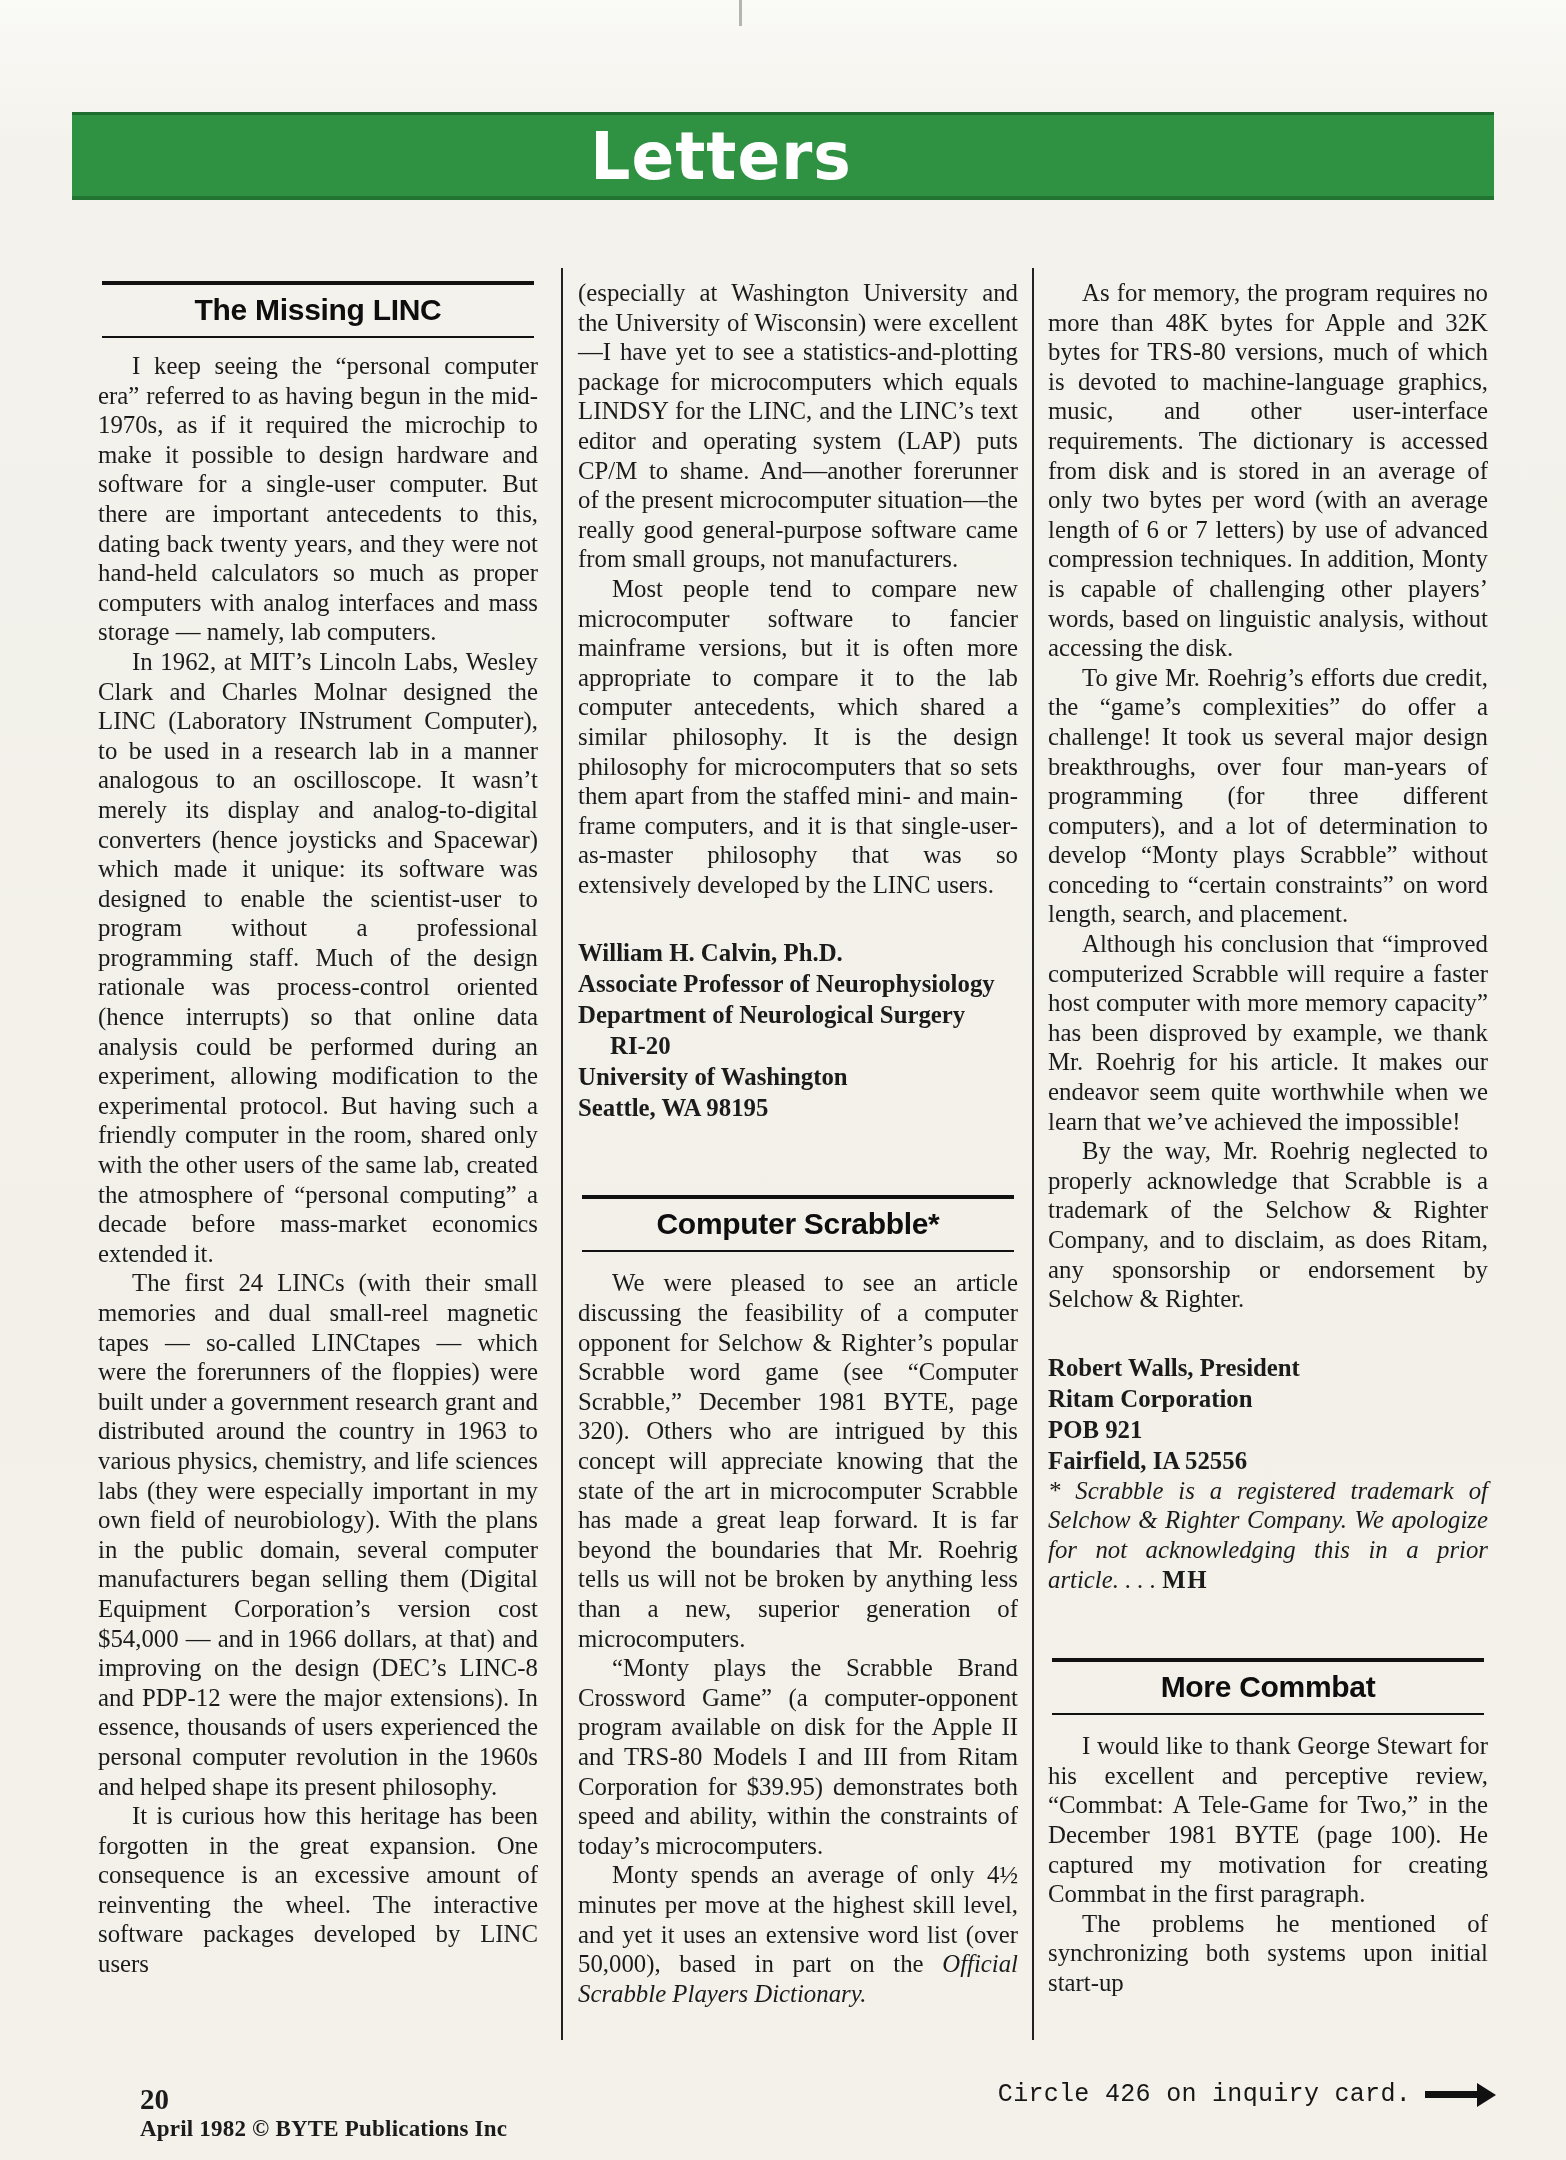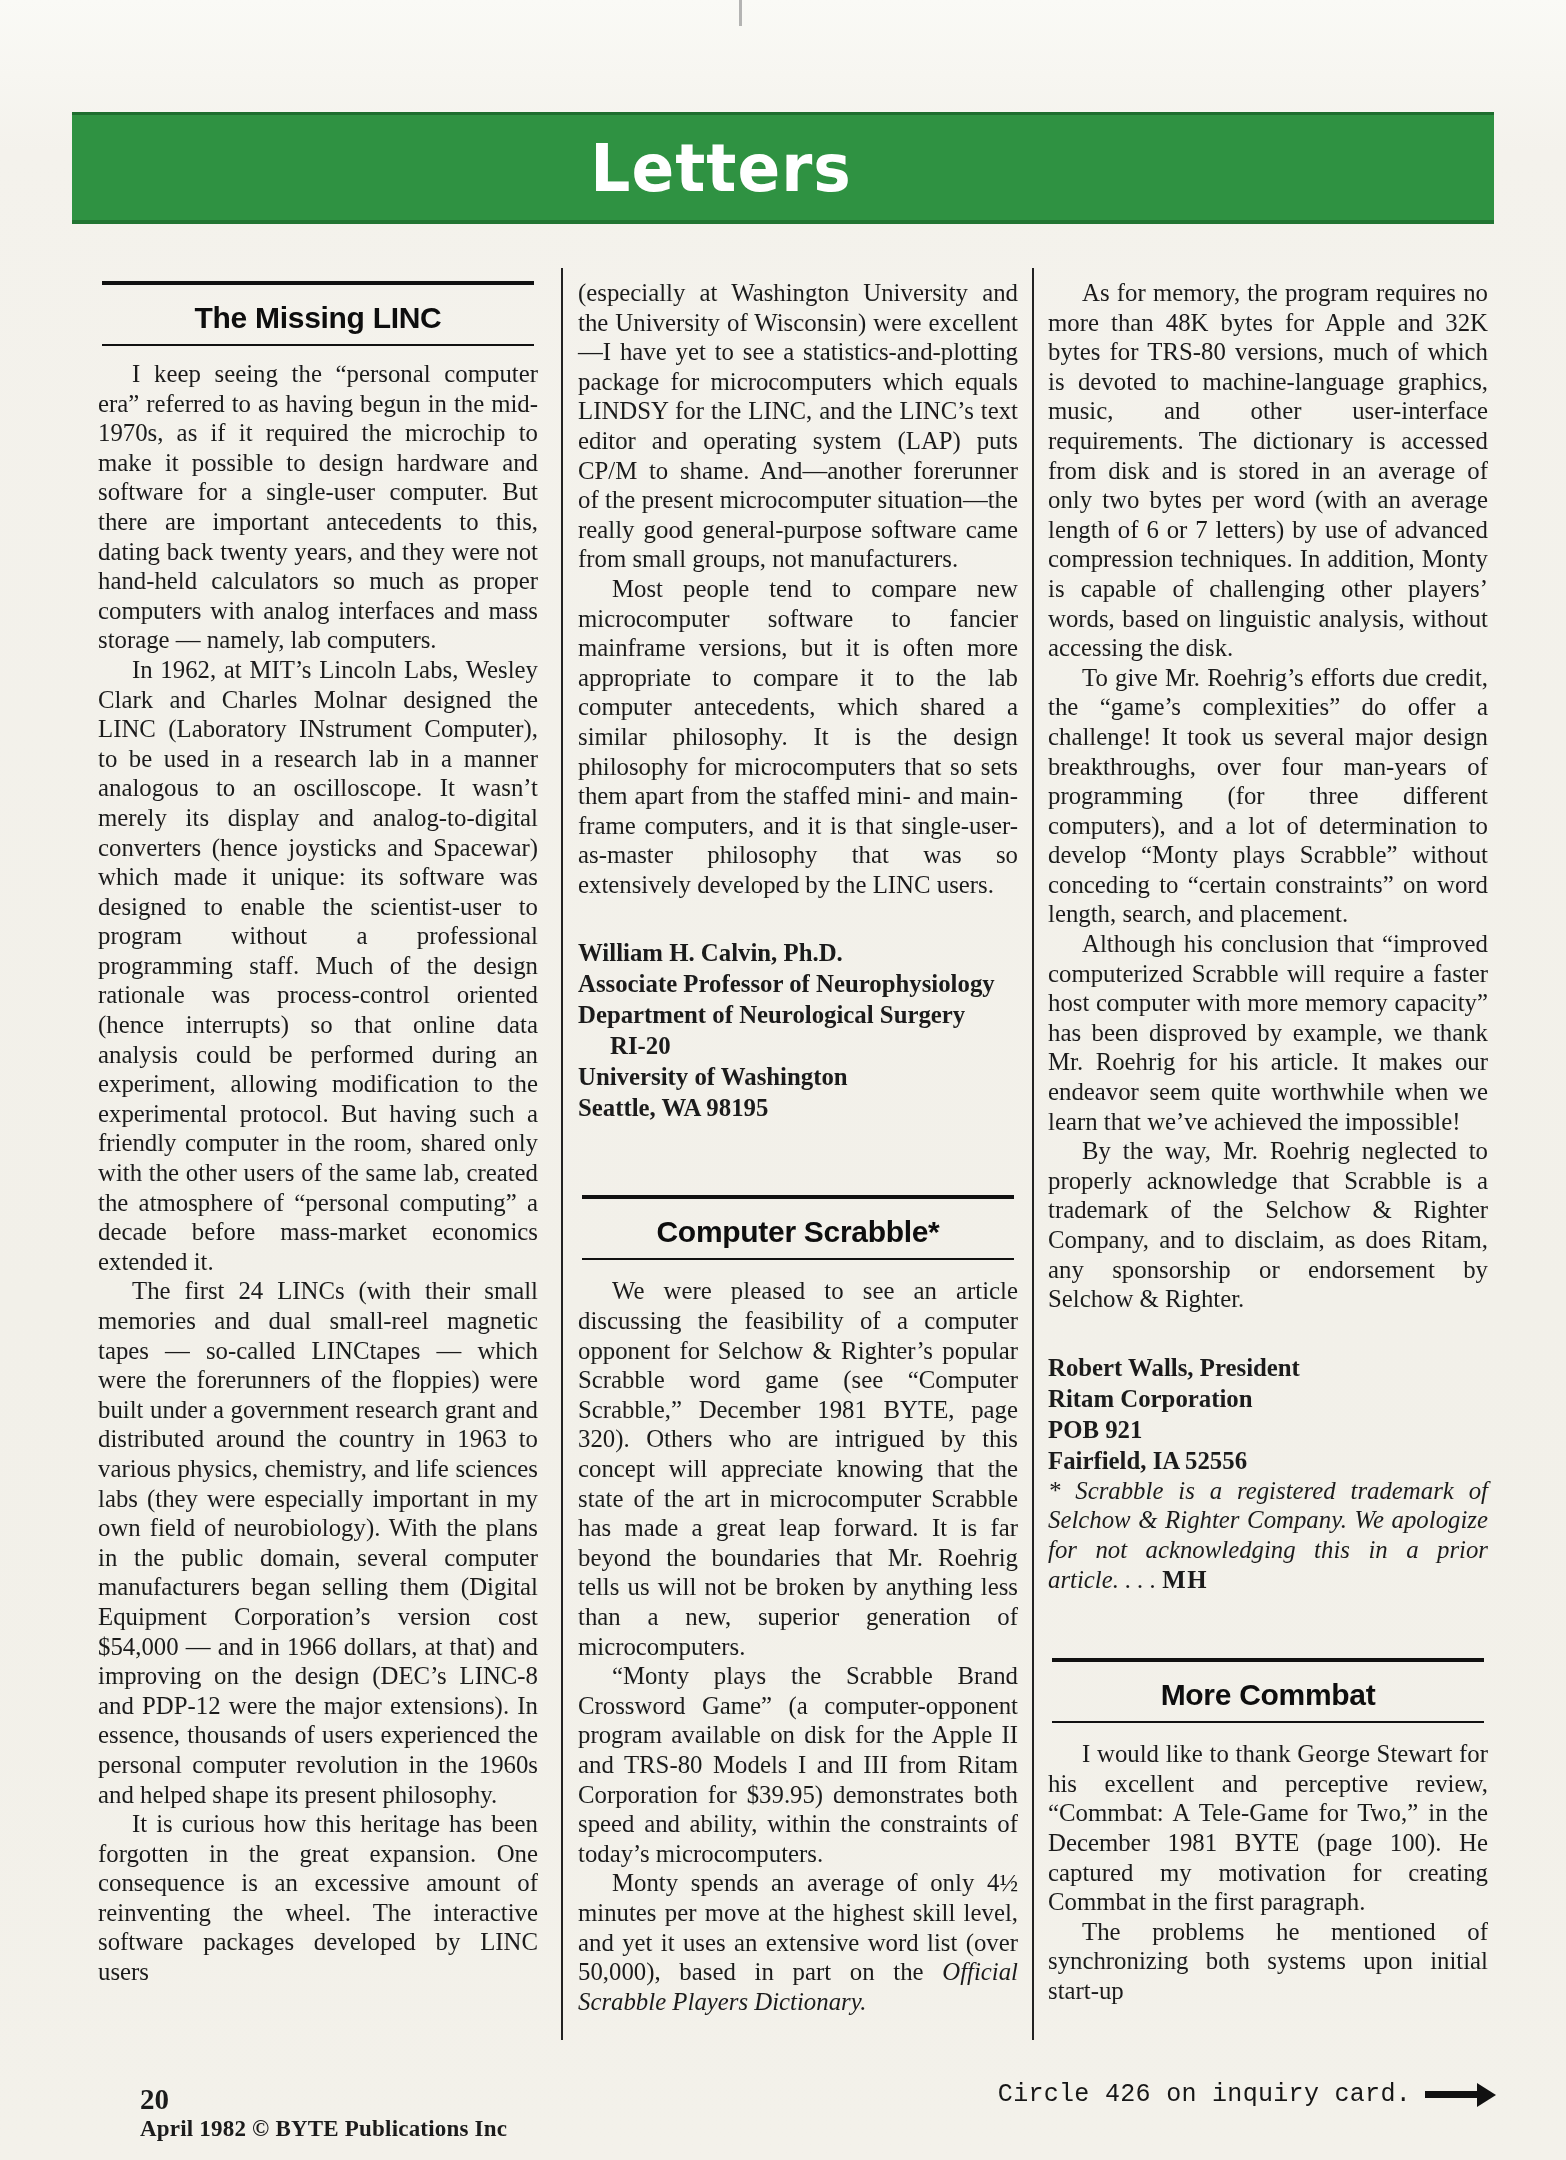--- a/index.html
+++ b/index.html
@@ -7,21 +7,21 @@
     position:relative;
     width:1566px;height:2160px;
     margin:0 auto;
     background:linear-gradient(180deg,#fafaf6 0px,#f4f2ec 150px,#f2f0e9 60%,#f3f1ea 100%);
     overflow:hidden;
     font-family:"Liberation Serif", serif;
     color:var(--ink,#1b1b1b);
   }
   .top-tick{position:absolute;left:739px;top:0;width:3px;height:26px;background:#8f8f8f;opacity:.65;}
   .banner{
-    position:absolute;left:72px;top:112px;width:1422px;height:112px;
+    position:absolute;left:72px;top:112px;width:1422px;height:88px;
     background:var(--banner-green,#2f9242);
     box-shadow:inset 0 3px 0 rgba(0,40,10,.35), inset 0 -4px 0 rgba(0,40,10,.28);
     display:flex;align-items:center;justify-content:center;
   }
   .banner-title{
     font-family:"DejaVu Sans", sans-serif;
     font-weight:bold;font-size:63px;color:#ffffff;
     letter-spacing:1px;
     transform:translateX(-62px) scaleY(1.04);
   }
@@ -40,21 +40,21 @@
   .col-3{left:1048px;}
 
   .col p{margin:0;text-indent:34px;}
   .col p.noindent{text-indent:0;}
   .col p.first{margin-top:13px;}
 
   .section-head{
     border-top:4px solid #111;
     border-bottom:2px solid #111;
     margin:0 4px;
-    padding:16px 0 9px;
+    padding:8px 0 9px;
     text-align:center;
     font-family:"Liberation Sans", sans-serif;
     font-weight:bold;font-size:30px;line-height:34px;
     letter-spacing:-0.3px;color:#0e0e0e;
     text-indent:0;
   }
   .col-1 .section-head{margin-top:16px;}
   .mt-head{margin-top:72px;margin-bottom:16px;}
   .mt-head2{margin-top:64px;margin-bottom:16px;}
 

